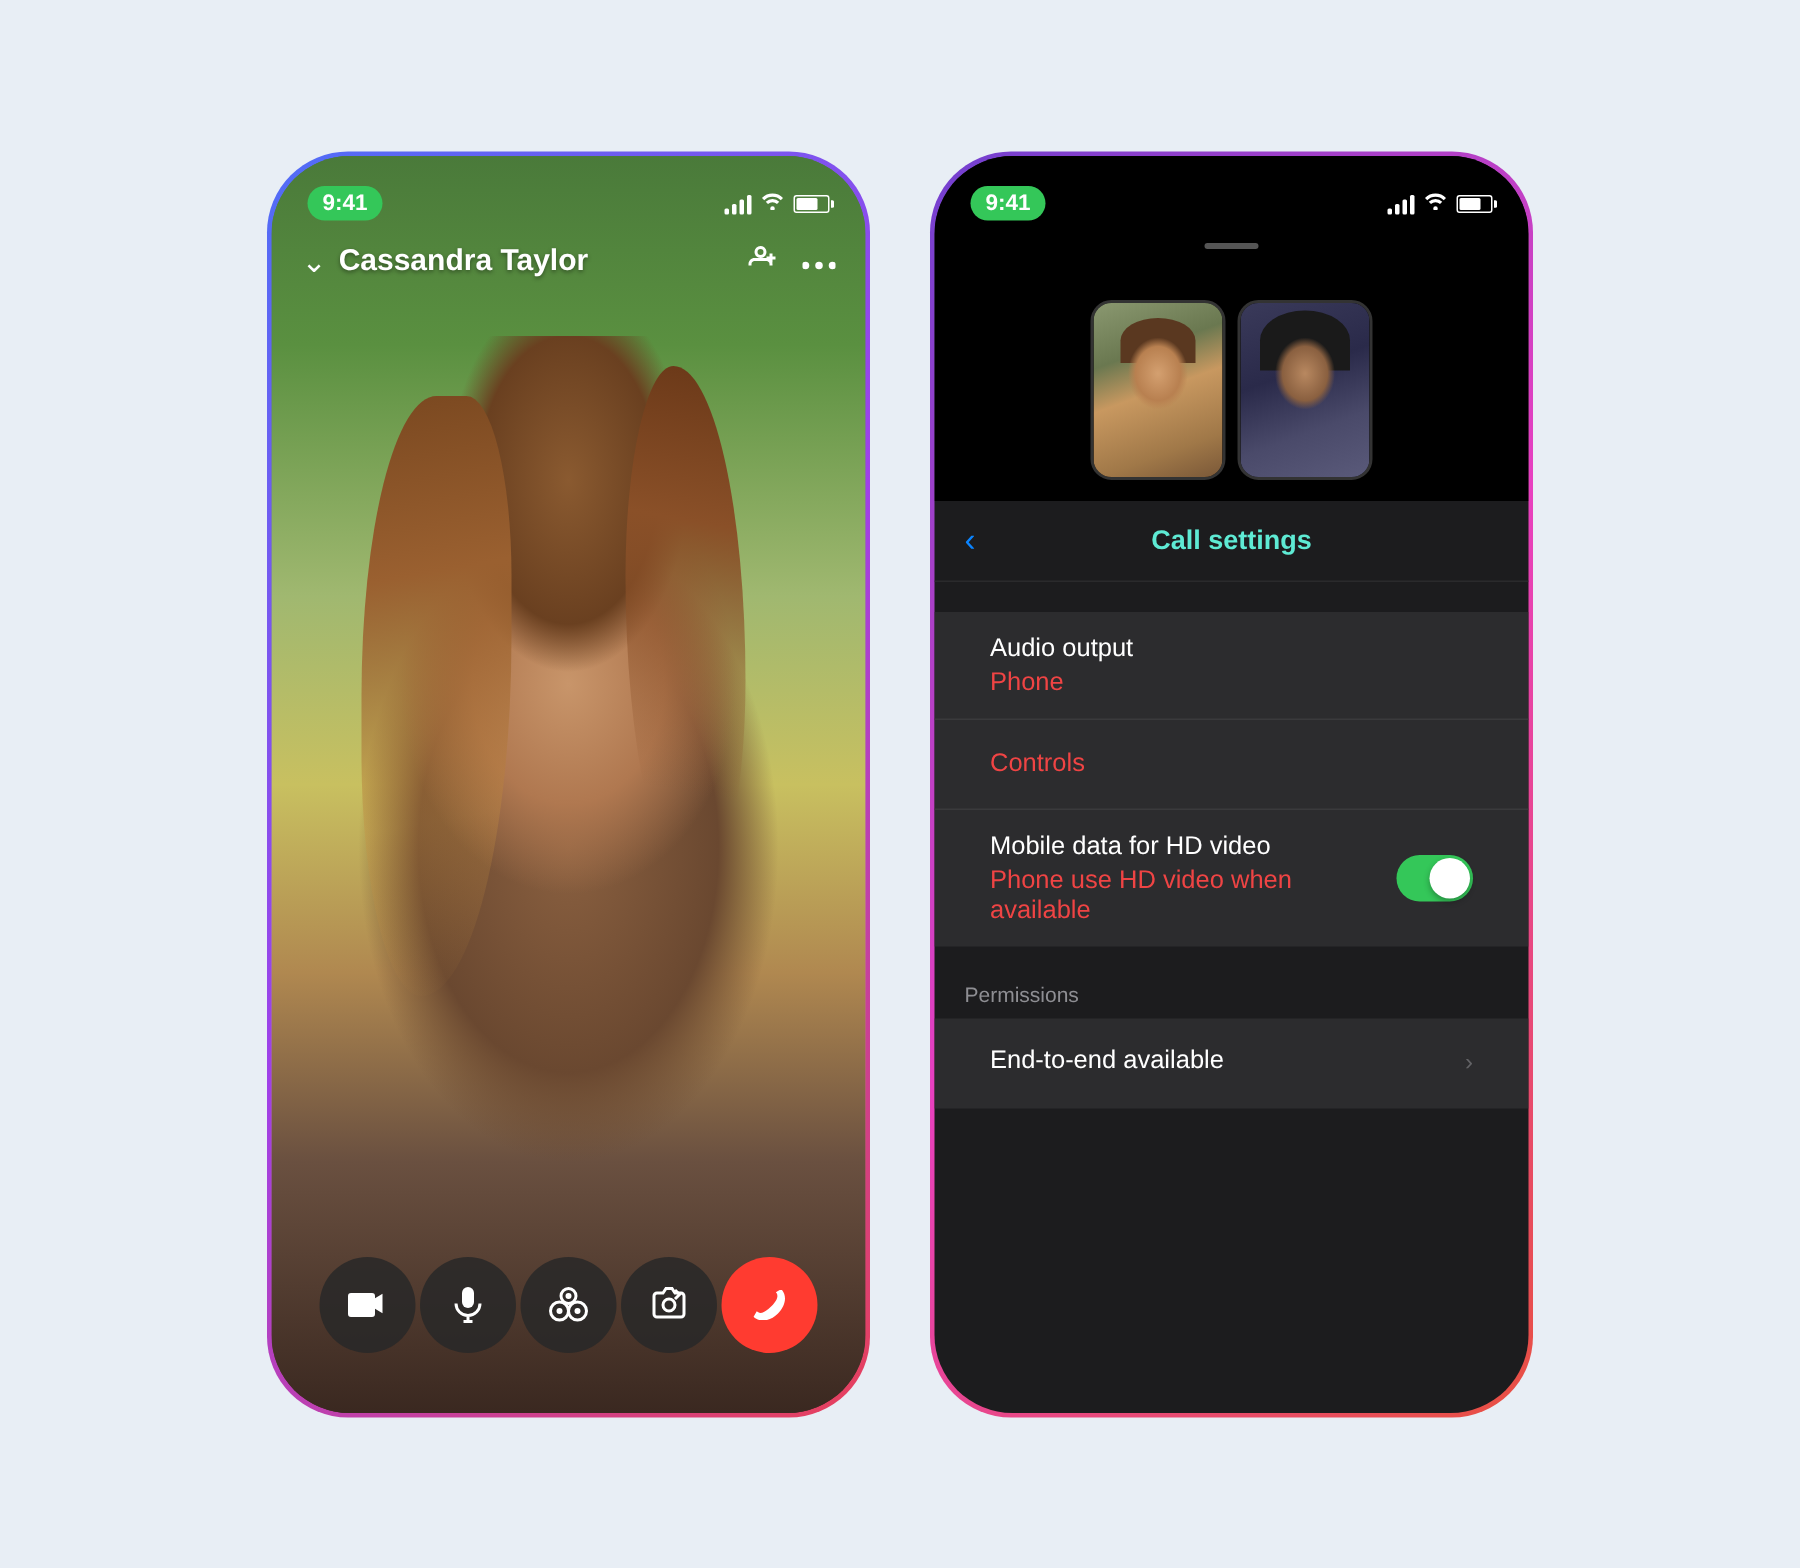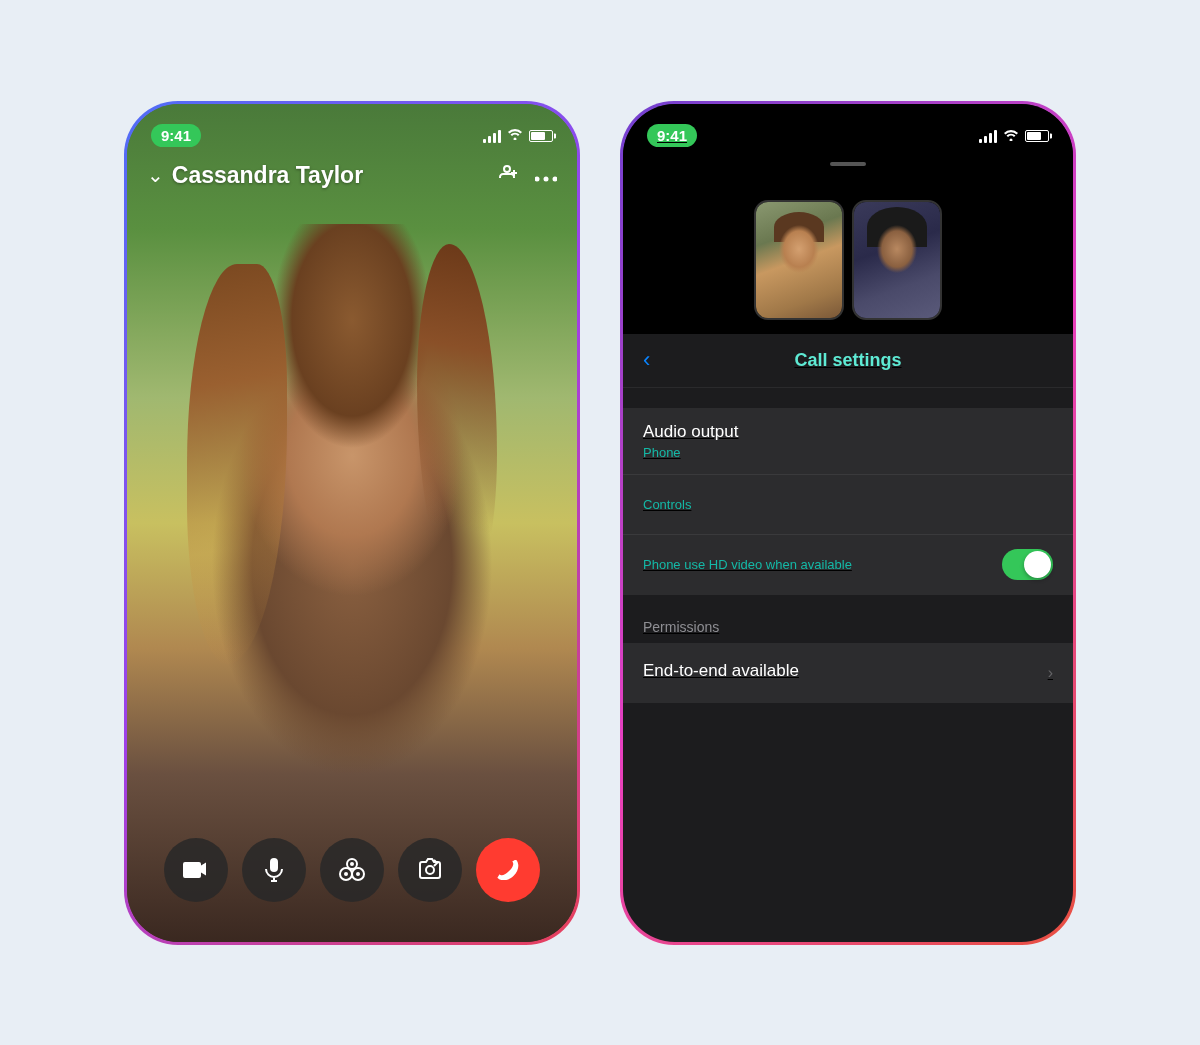--- a/index.html
+++ b/index.html
@@ -17,26 +17,25 @@
 
     .phones-container {
       display: flex;
       gap: 40px;
       align-items: center;
       justify-content: center;
     }
 
     
     .phone-frame {
-      width: 456px;
+      width: 402px;
       height: 844px;
       border-radius: 54px;
       position: relative;
       overflow: hidden;
-      text-decoration: underline;
     }
 
     .phone-frame-left {
       background: linear-gradient(135deg, #4f6ef7, #a040e8, #e8405a);
       padding: 3px;
     }
 
     .phone-frame-right {
       background: linear-gradient(135deg, #7040d0, #e840c0, #e85040);
       padding: 3px;
@@ -199,21 +198,21 @@
     }
 
     .chevron-down {
       color: white;
       font-size: 20px;
       font-weight: 300;
     }
 
     .caller-name {
       color: white;
-      font-size: 23px;
+      font-size: 20px;
       font-weight: 600;
       text-shadow: 0 1px 3px rgba(0,0,0,0.4);
     }
 
     .call-header-right {
       display: flex;
       align-items: center;
       gap: 16px;
     }
 
@@ -383,43 +382,43 @@
 
     .settings-group {
       background: #2c2c2e;
       margin: 0;
     }
 
     .settings-row {
       display: flex;
       align-items: center;
       justify-content: flex-start;
-      padding: 14px 20px;
+      padding: 14px 37px;
       border-bottom: 1px solid #3a3a3c;
       min-height: 60px;
     }
 
     .settings-row:last-child {
       border-bottom: none;
     }
 
     .row-left {
       flex: 1;
     }
 
     .row-title {
       color: white;
       font-size: 17px;
       font-weight: 400;
       margin-bottom: 3px;
     }
 
     .row-subtitle {
-      color: #14b8a6;
-      font-size: 13px;
+      color: #ef4444;
+      font-size: 17px;
     }
 
     .row-right {
       display: flex;
       align-items: center;
       gap: 8px;
     }
 
     
     .toggle {
@@ -632,20 +631,21 @@
           </div>
 
           <div class="settings-row">
             <div class="row-left">
               <div class="row-subtitle">Controls</div>
             </div>
           </div>
 
           <div class="settings-row">
             <div class="row-left">
+              <div class="row-title">Mobile data for HD video</div>
               <div class="row-subtitle">Phone use HD video when available</div>
             </div>
             <div class="row-right">
               <div class="toggle">
                 <div class="toggle-knob"></div>
               </div>
             </div>
           </div>
 
         </div>

